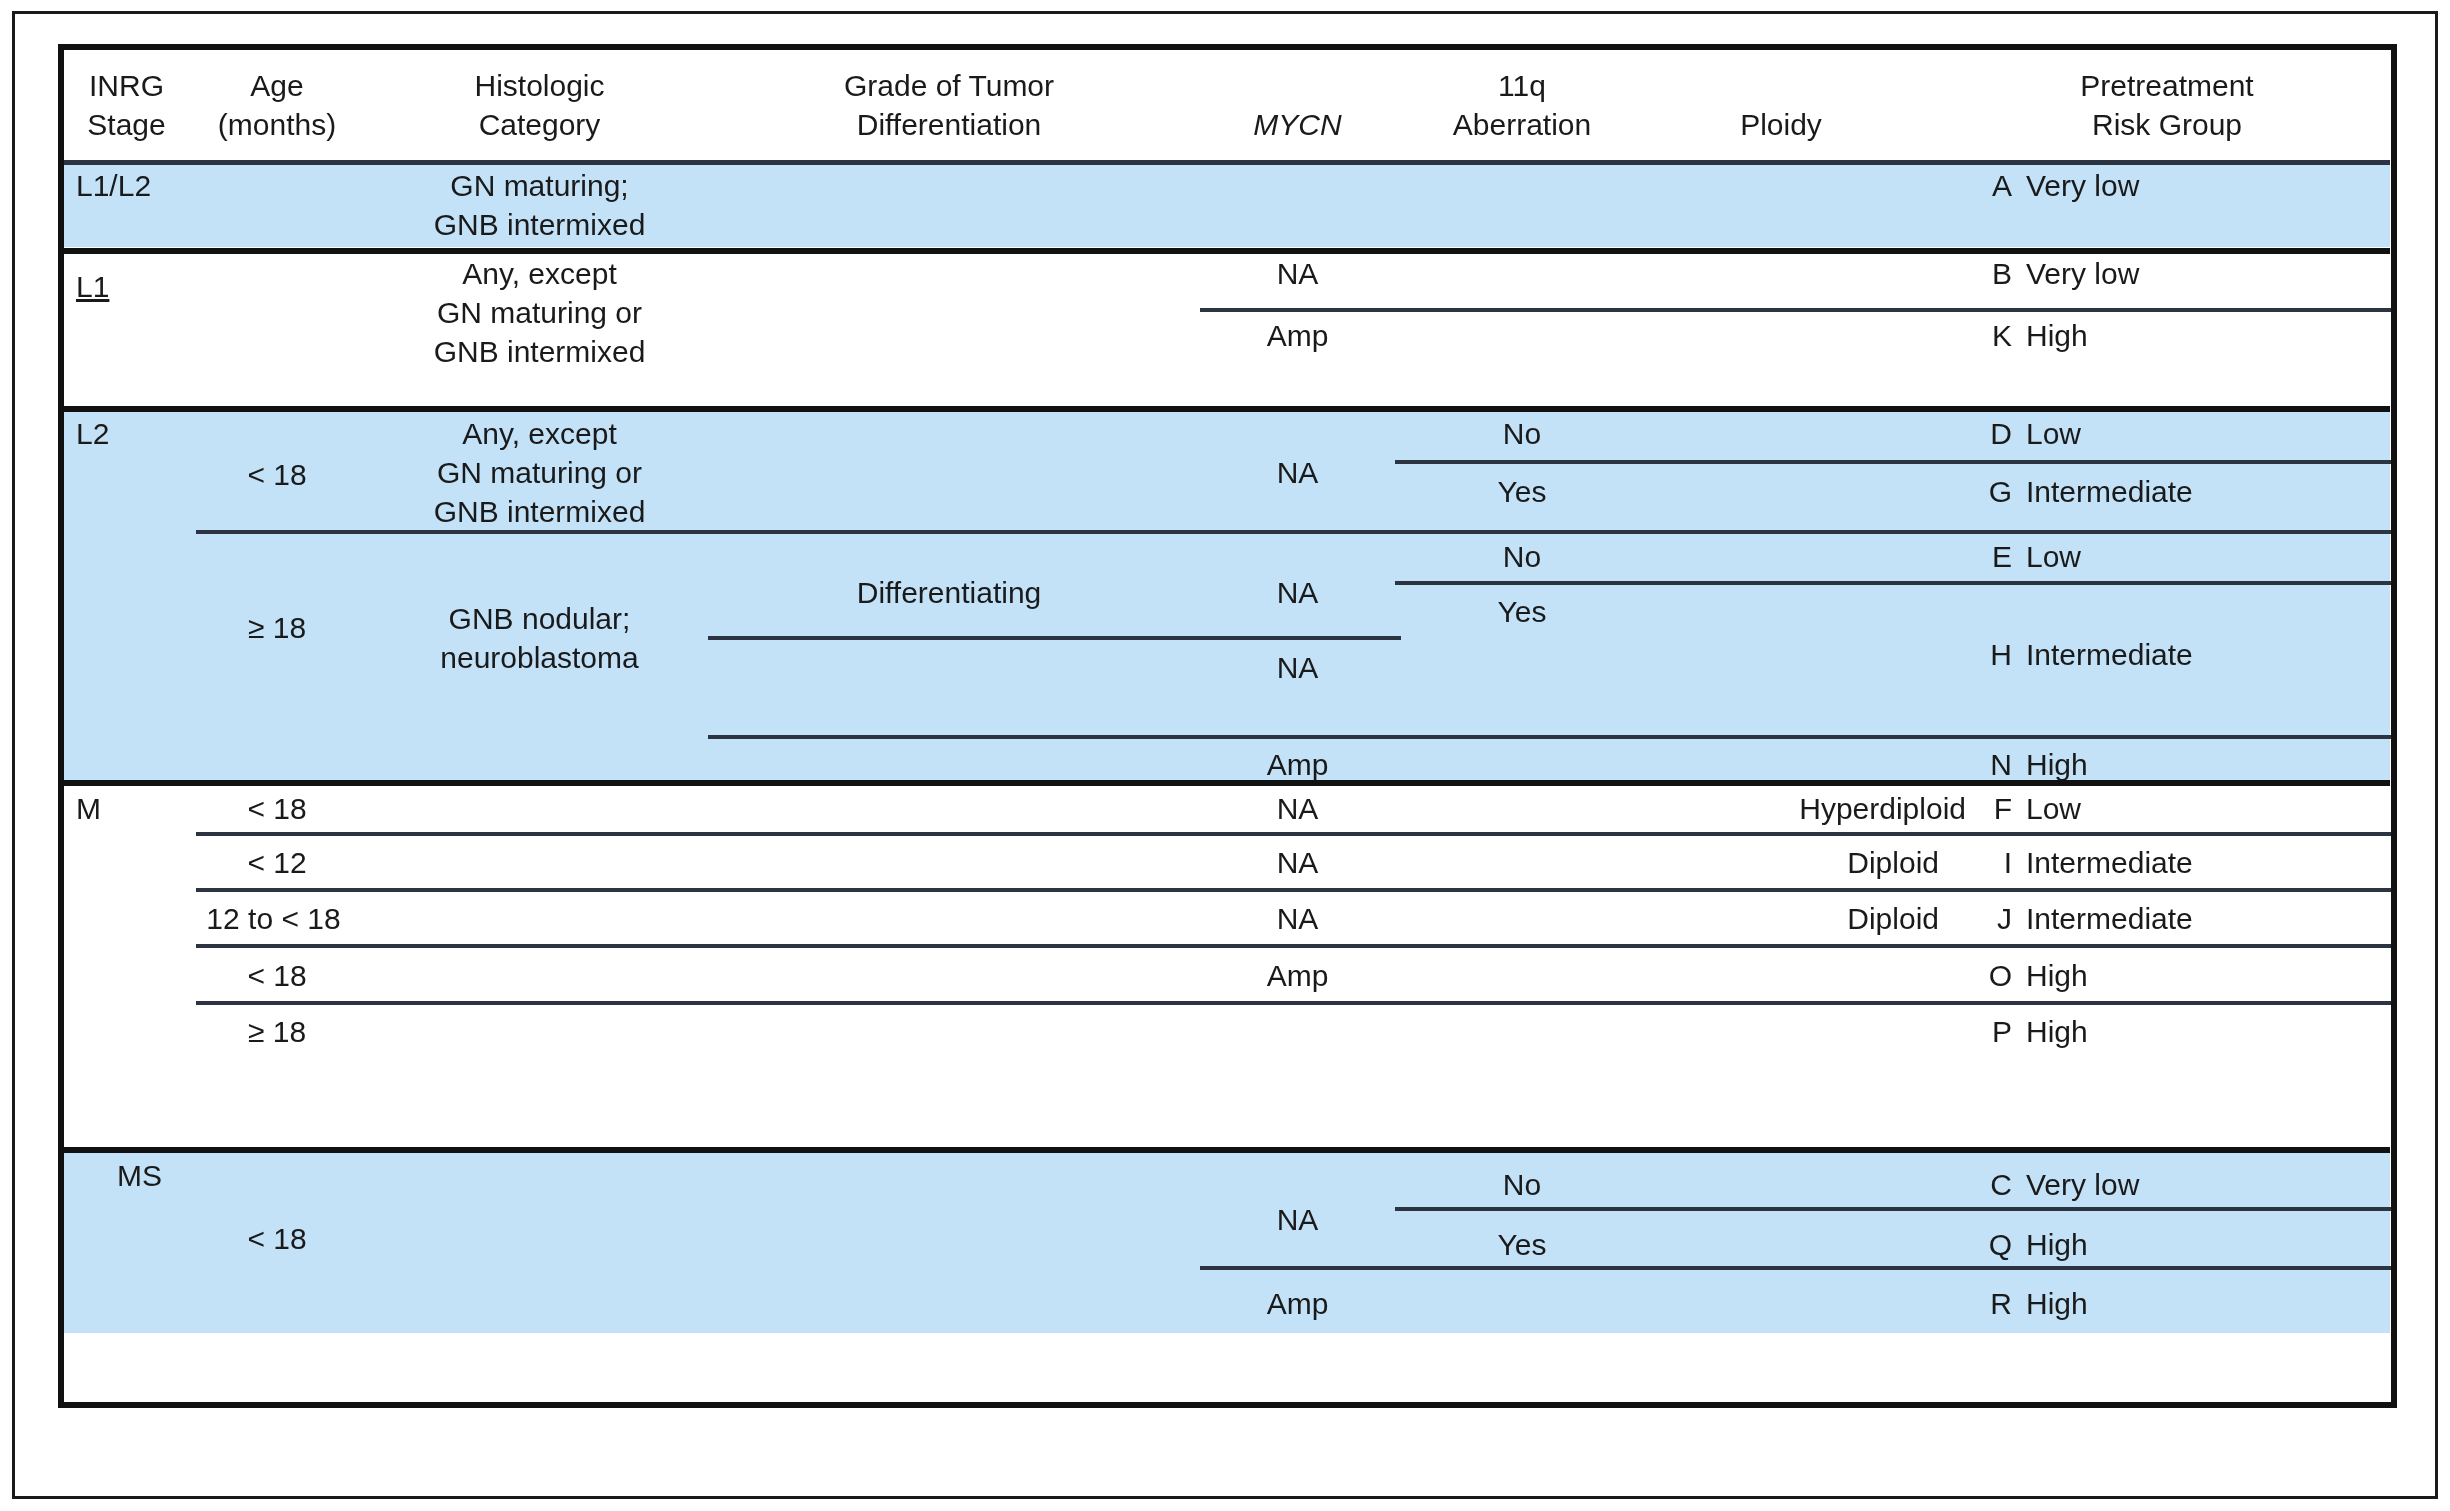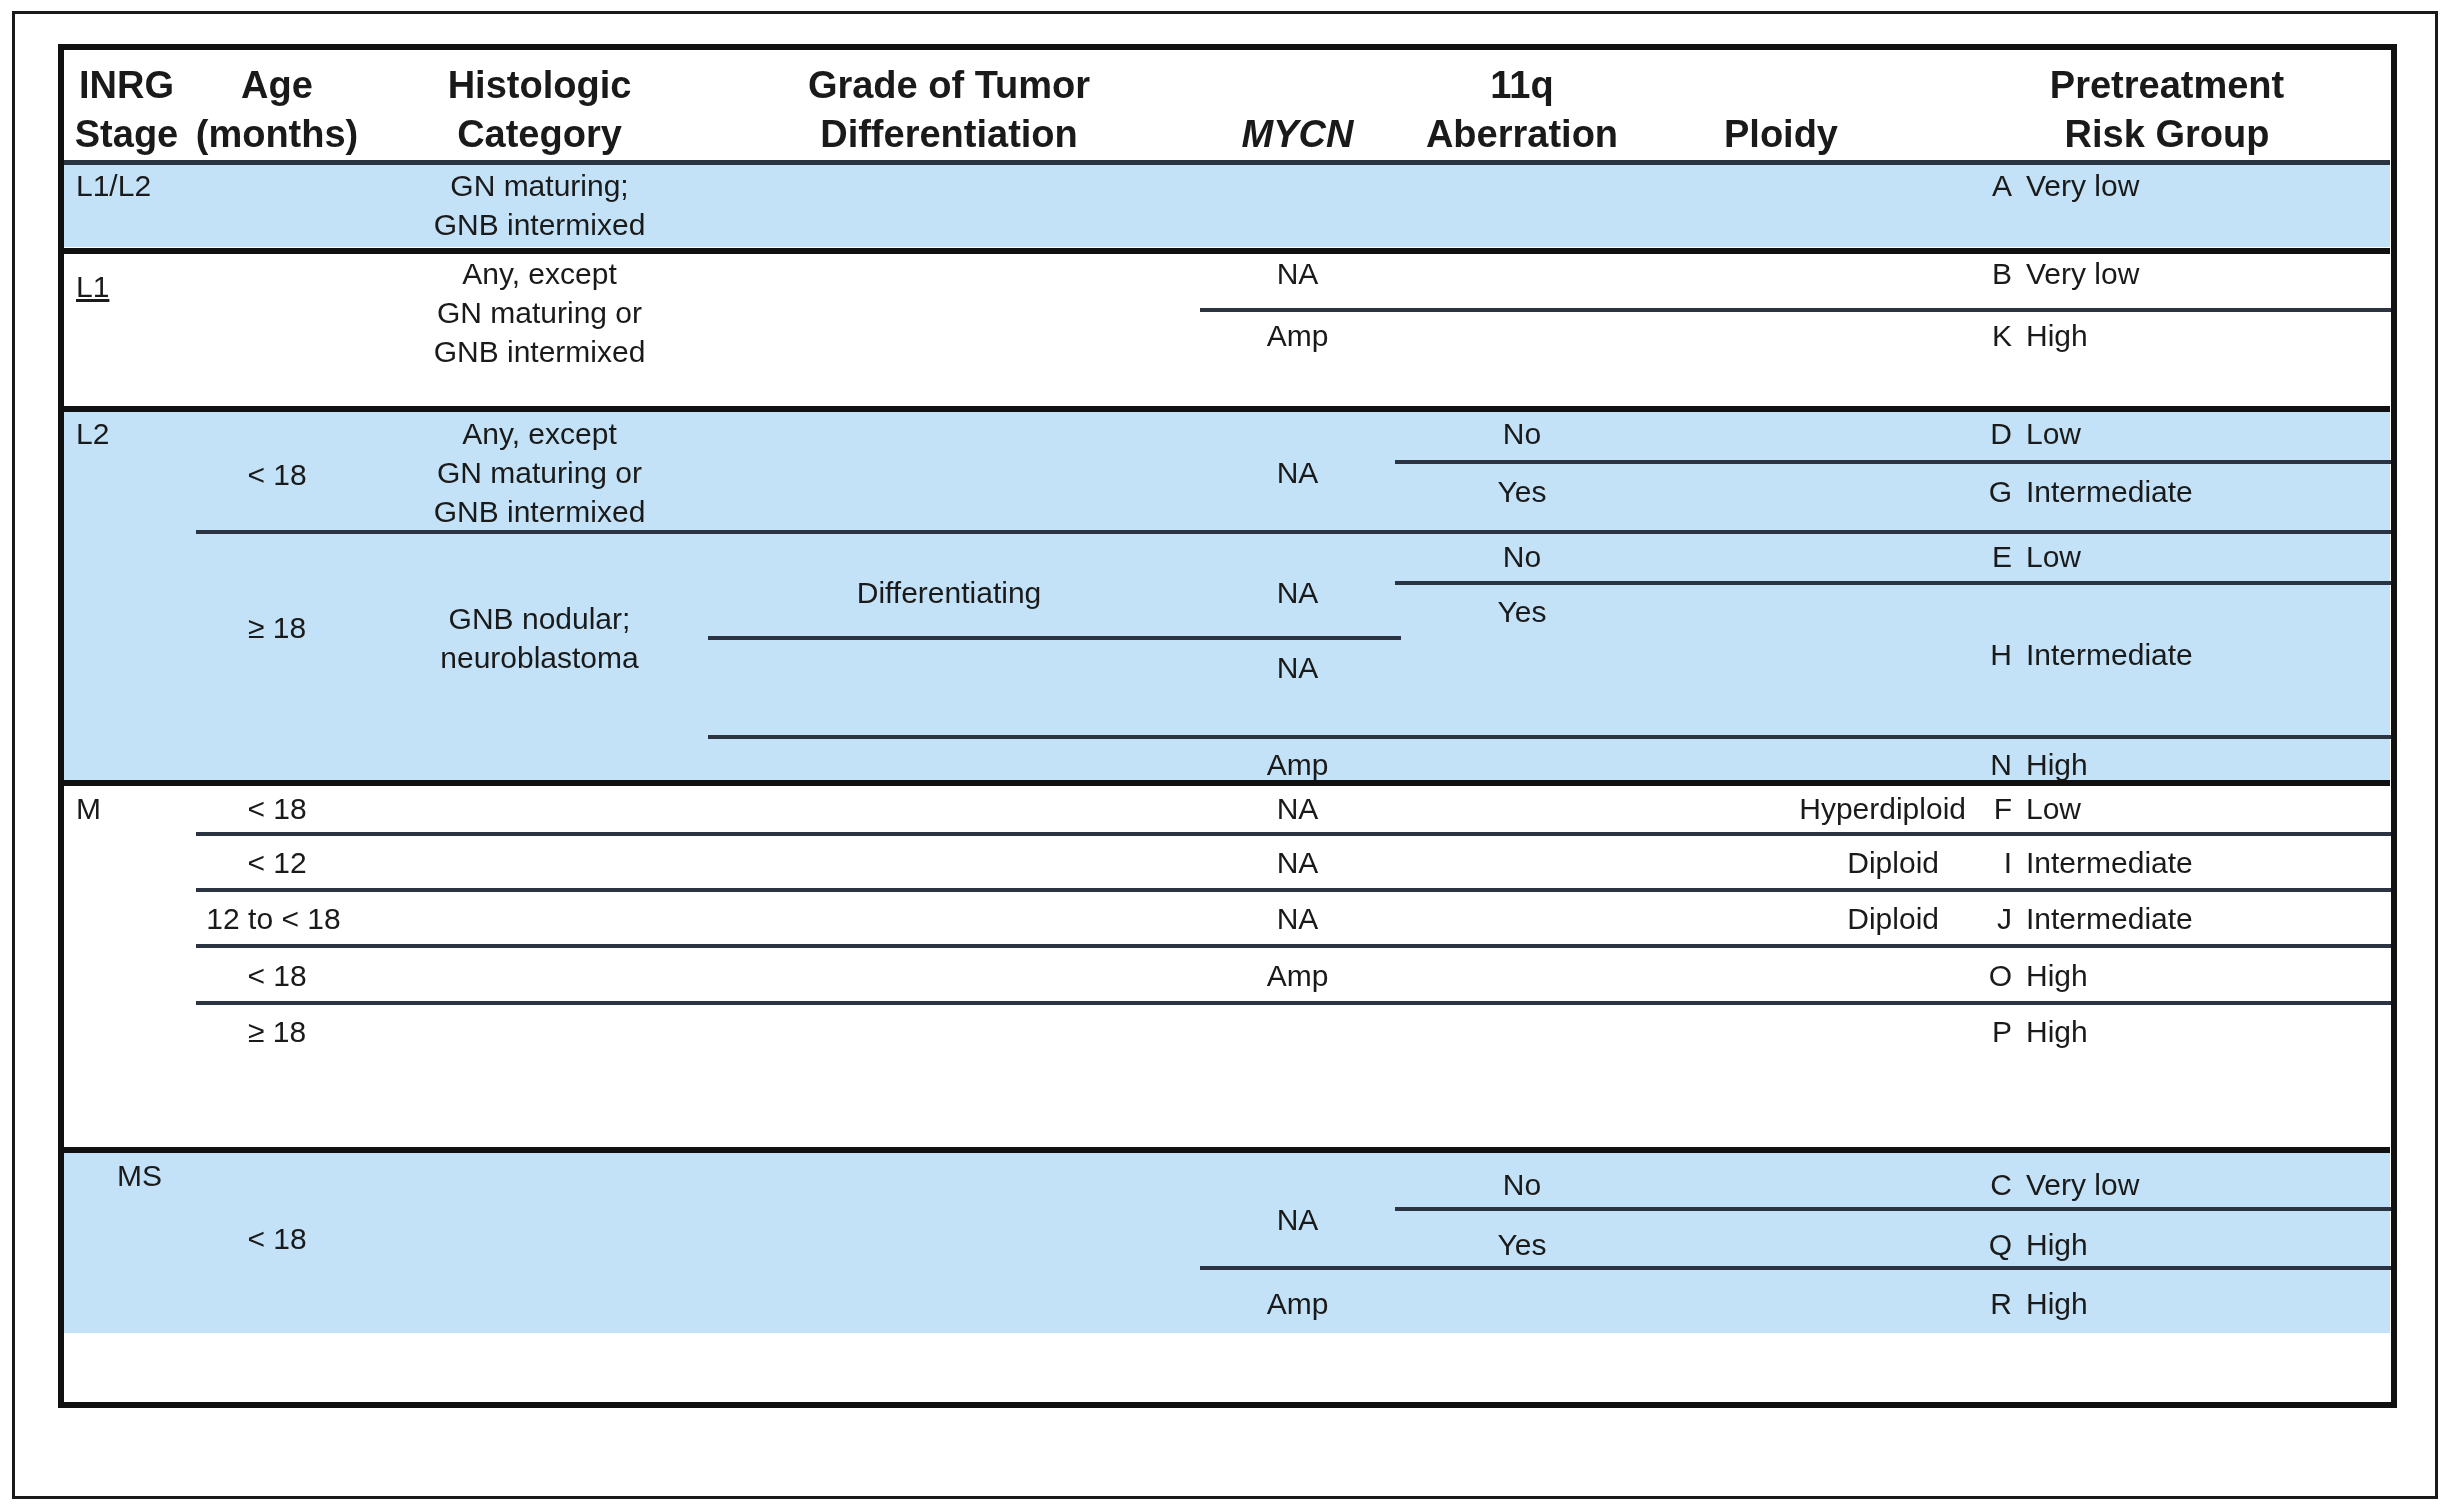--- a/index.html
+++ b/index.html
@@ -41,24 +41,24 @@
     align-items:center;
     white-space:pre-line;
     line-height:1.30;
     color:#1a1a1a;
   }
   .c-center{justify-content:center;text-align:center;}
   .c-left{justify-content:flex-start;text-align:center;}
   .c-right{justify-content:flex-end;text-align:right;}
 
   .hd{
-    font-weight:bold;
-    font-size:38px;
+    font-weight:normal;
+    font-size:30px;
     align-items:flex-end;
-    padding-bottom:1px;
+    padding-bottom:16px;
   }
   .hd-ital{font-style:italic;}
 
   .bodytext{font-size:30px;}
 
   
   .band{
     position:absolute;
     background:#c3e2f7;
     left:0;

